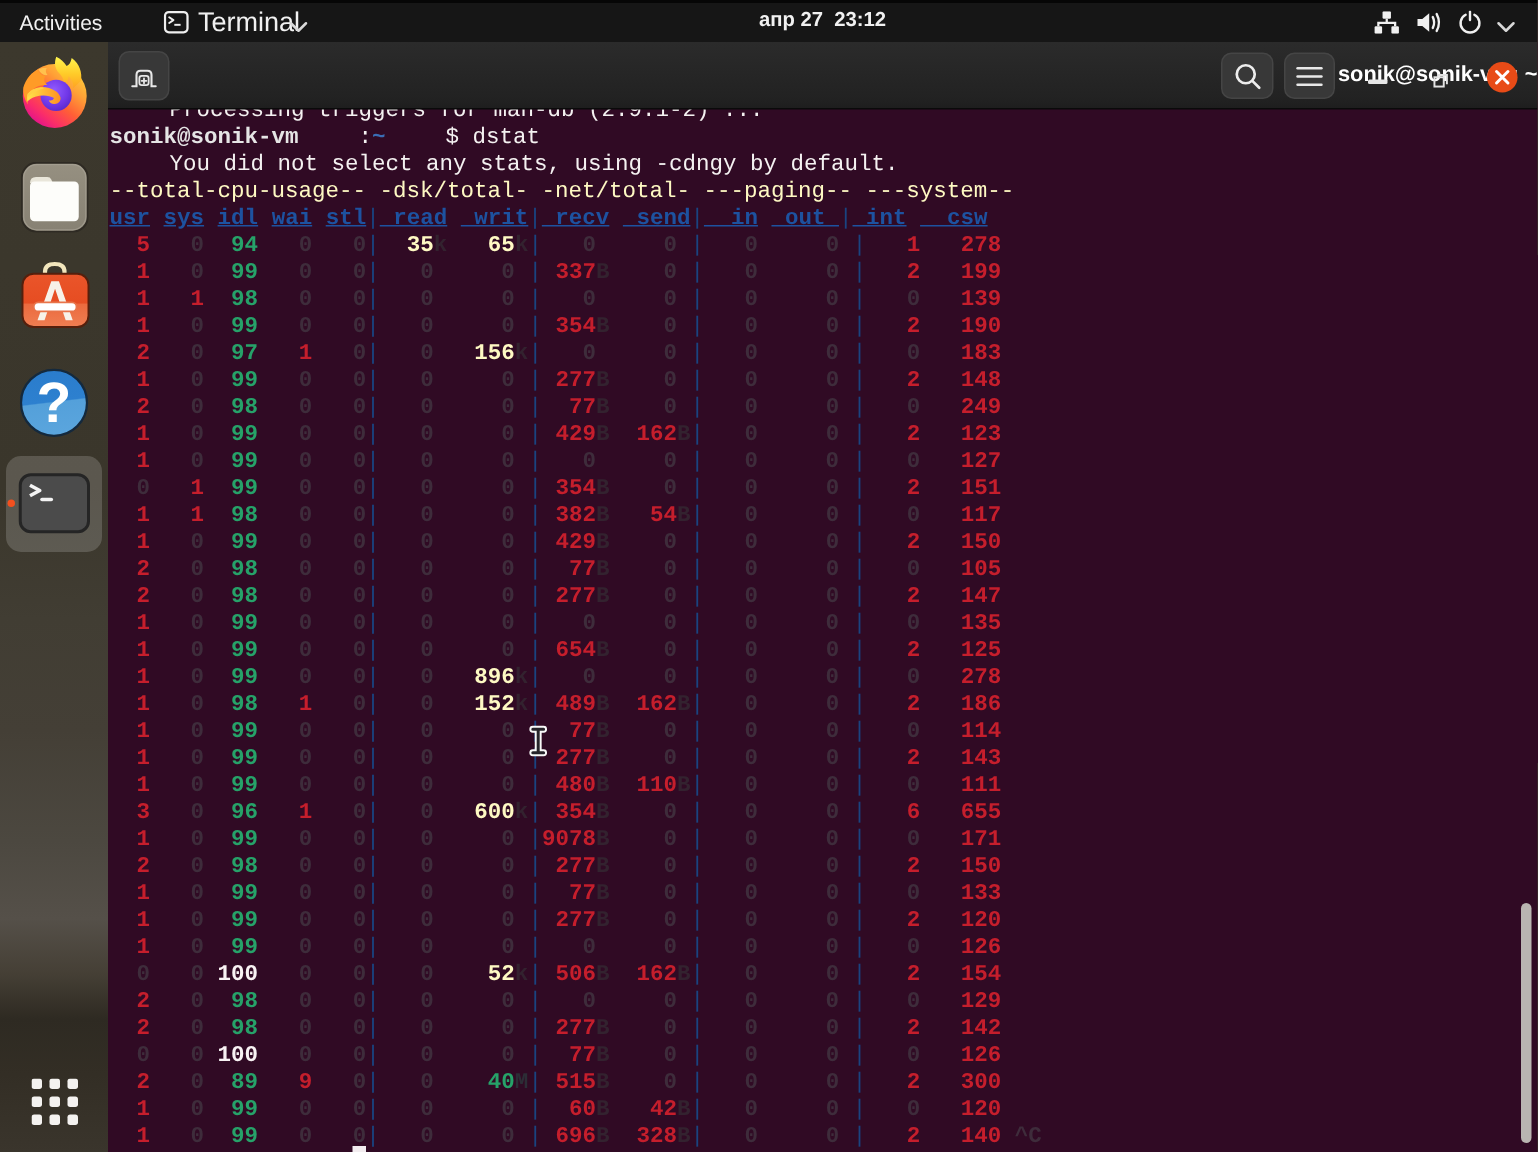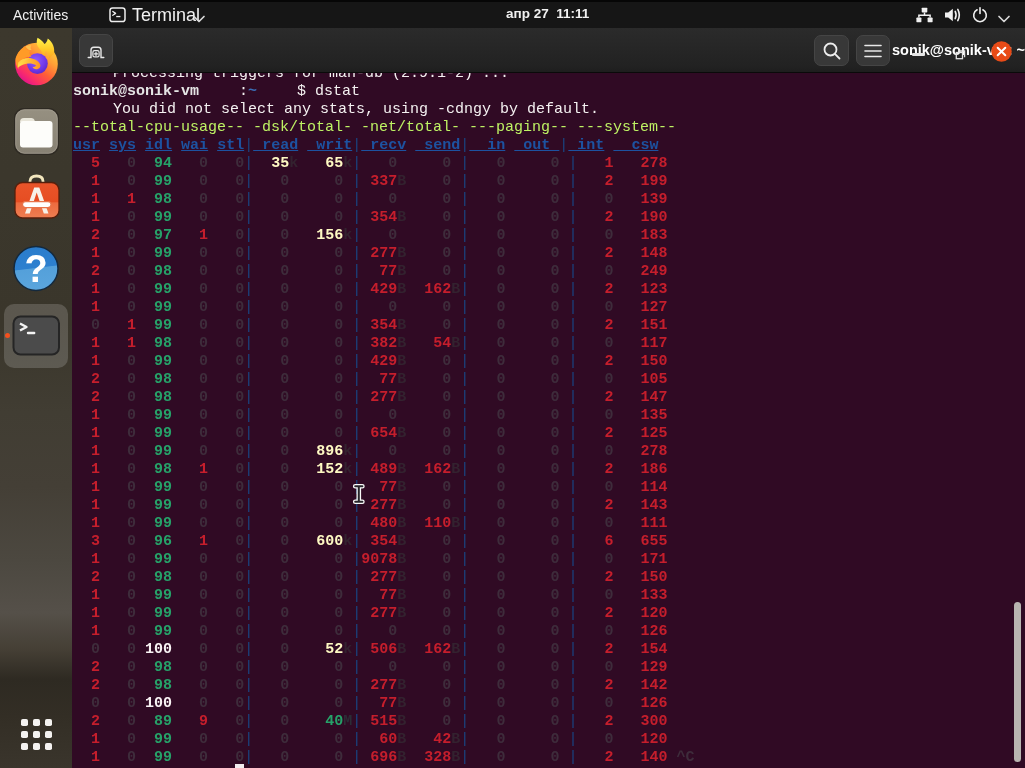--- a/index.html
+++ b/index.html
@@ -9,21 +9,21 @@
 #desktop { left:0; top:28px; width:72px; height:740px;
   background:linear-gradient(to bottom,#3c382d 0%,#3b372c 20%,#3a362b 40%,#413d33 52%,#443f36 62%,#4c4840 72%,#555049 79%,#453f35 84%,#2e2a22 88%,#332e25 93%,#3a352c 100%); }
 
 #termbg { left:72px; top:28px; width:953px; height:740px; background:#300a24; }
 
 pre#tout { position:absolute; left:73px; top:65px; font:15px/18px "Liberation Mono", monospace;
   color:#ffffff; font-weight:bold; }
 pre#tout .w { color:#f4f1f1; font-weight:normal;padding-left:40px; }
 pre#tout .p { color:#e5e5e5; }
 pre#tout .t { color:#3a6db5; }
-pre#tout .b { color:#bef264; font-weight:normal;margin-top:40px; }
+pre#tout .b { color:#fef9c3; font-weight:normal;margin-top:40px; }
 pre#tout .s { color:#1a4480; font-weight:normal; }
 pre#tout .hu { color:#1d52a0; text-decoration:underline; }
 pre#tout .r { color:#c51e2c; }
 pre#tout .g { color:#26a269; }
 pre#tout .y { color:#fef9c3; }
 pre#tout .z { color:#3e2c3b; }
 pre#tout .u { color:#33222f; }
 pre#tout .m { color:#2c2d36; }
 pre#tout .W { color:#f8f2f3; }
 
@@ -118,21 +118,21 @@
   <div class="it" style="left:13px;font-size:14px;">Activities</div>
   <div class="it" style="left:109px;height:17px;"><svg width="17" height="17" viewBox="0 0 17 17">
 <rect x="1" y="1.5" width="15" height="13.5" rx="2.6" fill="none" stroke="#efefef" stroke-width="1.5"></rect>
 <path d="M3.8 5 L6.6 6.9 L3.8 8.8" fill="none" stroke="#efefef" stroke-width="1.3" stroke-linejoin="round" stroke-linecap="round"></path>
 <rect x="7.2" y="9.4" width="4.2" height="1.3" fill="#efefef"></rect>
 </svg></div>
   <div class="it" style="left:132px;font-size:18px;">Terminal</div>
   <div class="it" style="left:192px;height:10px;"><svg width="14" height="10" viewBox="0 0 14 10">
 <path d="M2 2.5 L7 7.5 L12 2.5" fill="none" stroke="#d8d8d8" stroke-width="1.7" stroke-linecap="round" stroke-linejoin="round"></path>
 </svg></div>
-  <div class="it" style="left:506px;font-size:13.5px;font-weight:bold;white-space:pre;margin-top:-2px;">апр 27  11:11</div>
+  <div class="it" style="left:506px;font-size:13.5px;font-weight:bold;white-space:pre;margin-top:-2px;">апр 27  23:12</div>
   <div class="it" style="left:916px;height:15px;"><svg width="17" height="15" viewBox="0 0 17 15">
 <g fill="#f0f0f0">
 <rect x="5.7" y="0" width="5.6" height="5" rx="0.8"></rect>
 <rect x="0.4" y="10" width="5" height="5" rx="0.8"></rect>
 <rect x="11.6" y="10" width="5" height="5" rx="0.8"></rect>
 </g>
 <path d="M8.5 5 V7.8 M2.9 10 V7.8 H14.1 V10" fill="none" stroke="#f0f0f0" stroke-width="1.5"></path>
 </svg></div>
   <div class="it" style="left:944px;height:14px;"><svg width="18" height="14" viewBox="0 0 18 14">
 <path d="M1 4.6 H4.2 L8.8 0.8 V13.2 L4.2 9.4 H1 Z" fill="#f0f0f0"></path>

